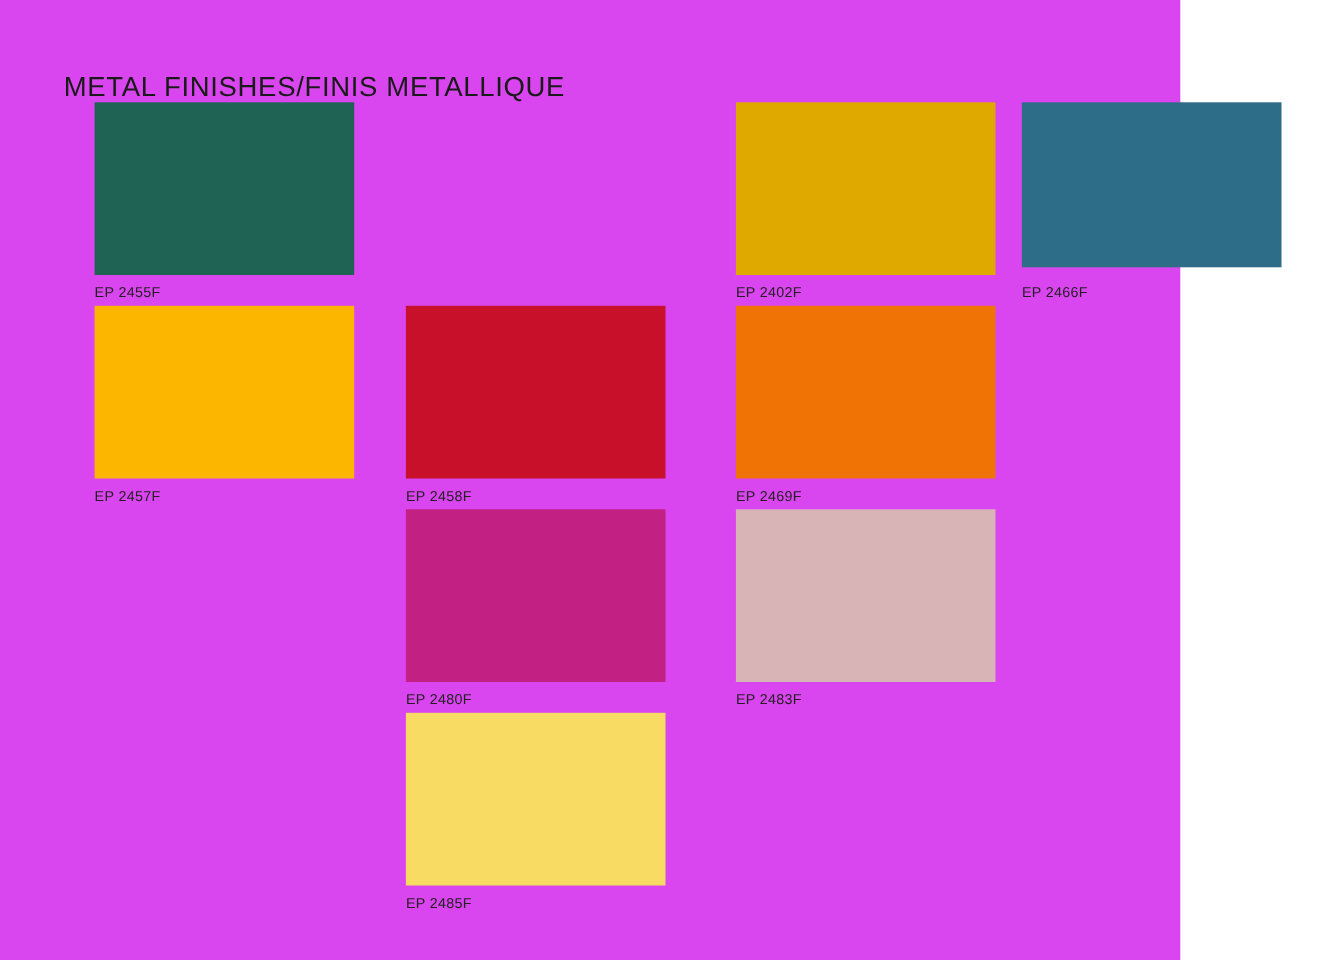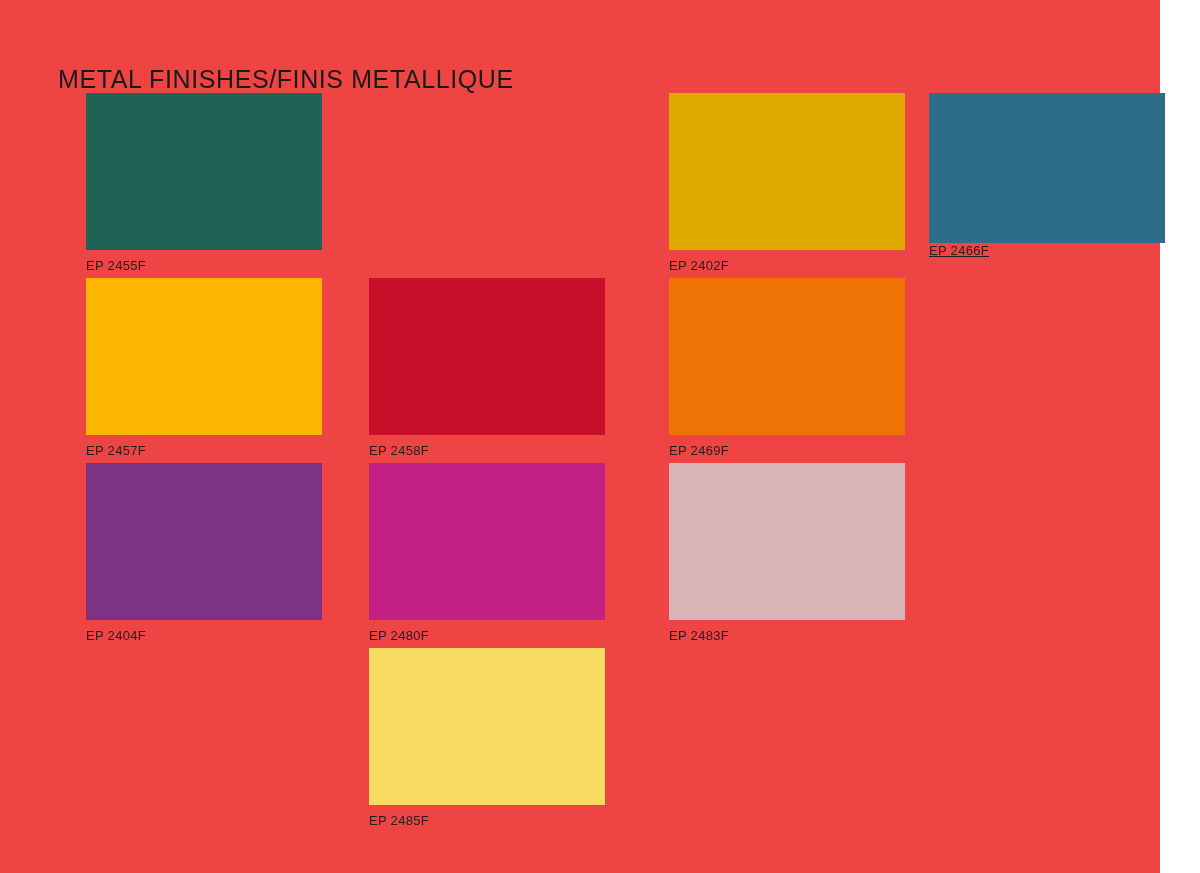--- a/index.html
+++ b/index.html
@@ -8,23 +8,23 @@
   }
   body {
     width: 1200px;
     height: 873px;
     background: #ffffff;
     font-family: "Liberation Sans", sans-serif;
     overflow: hidden;
   }
   .page {
     position: relative;
-    width: 1160px;
+    width: 1073px;
     height: 873px;
-    background: #ef4444;
+    background: #d946ef;
   }
   .page-title {
     position: absolute;
     left: 58px;
     top: 48px;
     font-size: 25px;
     font-weight: 400;
     letter-spacing: 0.6px;
     color: #1a1a1a;
     white-space: nowrap;
@@ -62,22 +62,21 @@
   }
   .swatch-label {
     margin-top: 8px;
     font-size: 13px;
     letter-spacing: 0.3px;
     color: #231f20;
     font-family: "Liberation Sans", sans-serif;
     white-space: nowrap;
   }
   .swatch-cell.short .swatch-label {
-    margin-top: 0;
-    text-decoration: underline;
+    margin-top: 15px;
   }
 </style>
 </head>
 <body>
 
 <div class="page">
 
   <h1 class="page-title">METAL FINISHES/FINIS METALLIQUE</h1>
 
   <div class="grid">
@@ -103,24 +102,20 @@
         <div class="swatch-cell col-1">
           <div class="swatch-chip" style="background: rgb(200, 16, 42);"></div>
           <div class="swatch-label">EP 2458F</div>
         </div>
         <div class="swatch-cell col-2">
           <div class="swatch-chip" style="background: rgb(240, 116, 5);"></div>
           <div class="swatch-label">EP 2469F</div>
         </div>
       </div>
       <div class="swatch-row">
-        <div class="swatch-cell col-0">
-          <div class="swatch-chip" style="background: rgb(124, 51, 132);"></div>
-          <div class="swatch-label">EP 2404F</div>
-        </div>
         <div class="swatch-cell col-1">
           <div class="swatch-chip" style="background: rgb(195, 32, 132);"></div>
           <div class="swatch-label">EP 2480F</div>
         </div>
         <div class="swatch-cell col-2">
           <div class="swatch-chip" style="background: rgb(217, 180, 183);"></div>
           <div class="swatch-label">EP 2483F</div>
         </div>
       </div>
       <div class="swatch-row">

